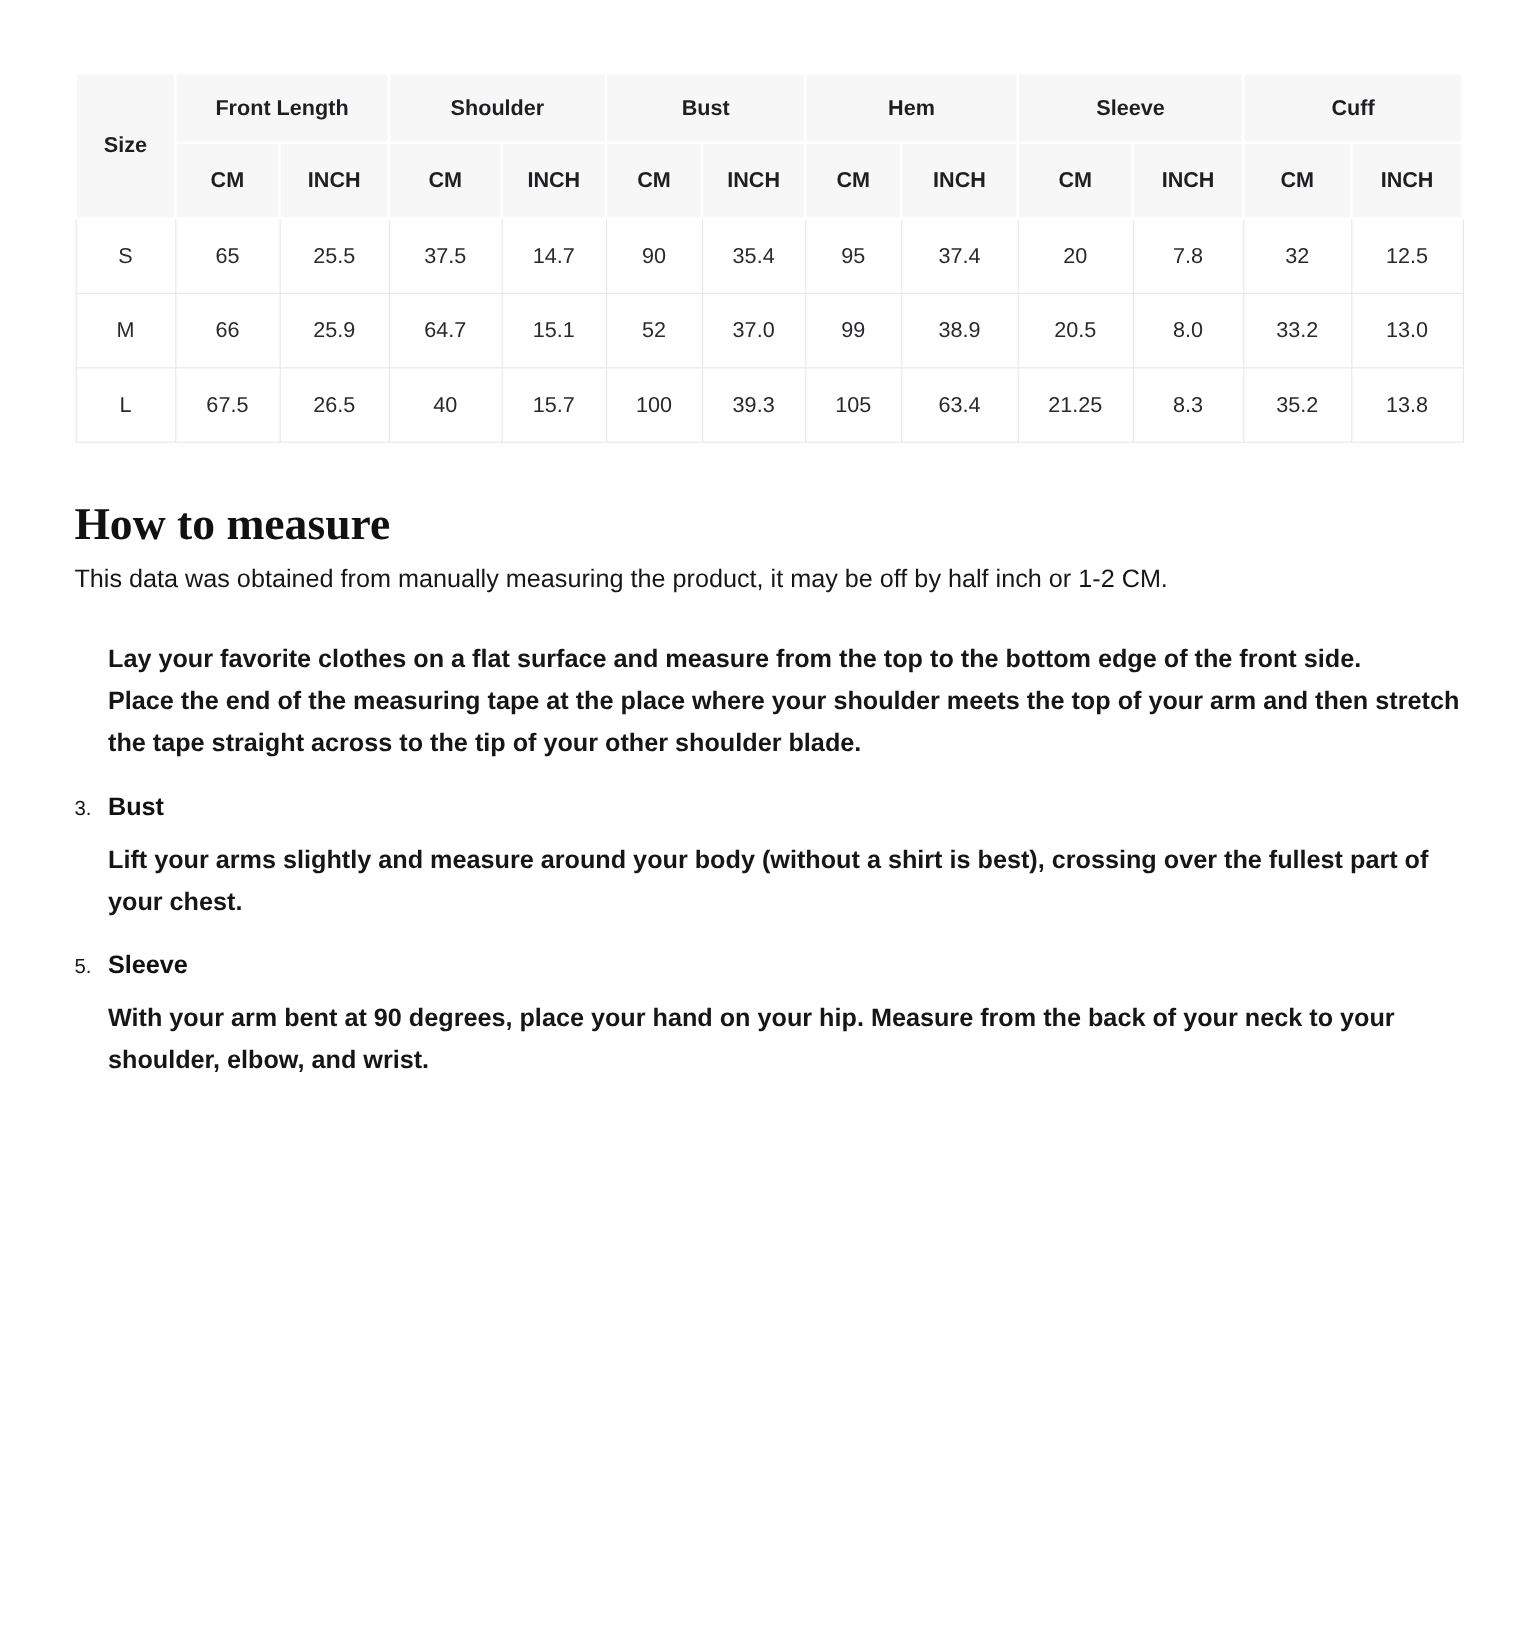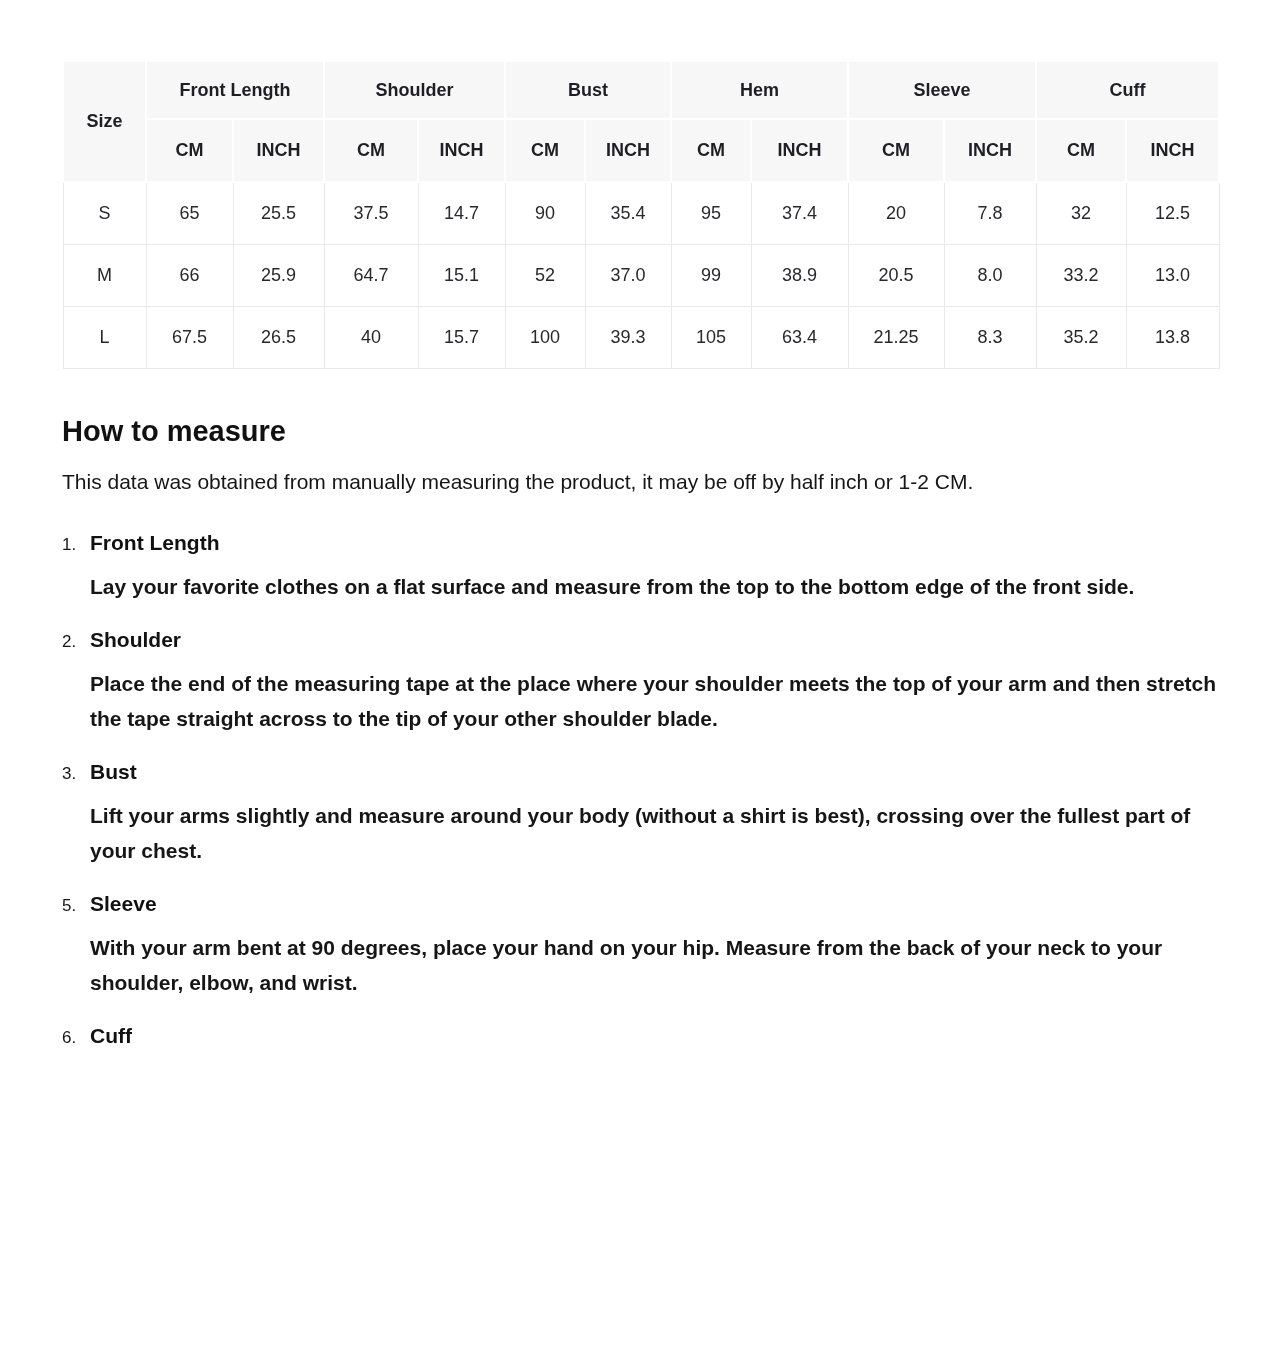--- a/index.html
+++ b/index.html
@@ -45,24 +45,25 @@
     background:#ffffff;
     font-size:18px;
     color:var(--table-text);
     text-align:center;
     height:62px;
     padding:0;
   }
 
   
   h2.section-heading{
-    font-size:29px;
+    font-size:38px;
     font-weight:700;
     color:var(--heading-text);
-    margin:46px 0 16px;
+    margin:46px 0 6px;
+    font-family:Liberation Serif, serif;
   }
   p.intro{
     font-size:21px;
     line-height:35px;
     margin:0 0 32px;
   }
   .item-head{
     margin:24px 0 14px;
   }
   .item-num{
@@ -177,48 +178,39 @@
       </tr>
     </tbody>
   </table>
 
   <h2 class="section-heading">How to measure</h2>
   <p class="intro">This data was obtained from manually measuring the product, it may be off by half inch or 1-2 CM.</p>
 
   <div class="measure-list">
 
     <div class="item">
-      <div class="item-head">
-        <span class="item-num">1.</span><span class="item-title">Front Length</span>
-      </div>
       <p class="item-desc">Lay your favorite clothes on a flat surface and measure from the top to the bottom edge of the front side.</p>
     </div>
 
     <div class="item">
-      <div class="item-head">
-        <span class="item-num">2.</span><span class="item-title">Shoulder</span>
-      </div>
       <p class="item-desc">Place the end of the measuring tape at the place where your shoulder meets the top of your arm and then stretch the tape straight across to the tip of your other shoulder blade.</p>
     </div>
 
     <div class="item">
       <div class="item-head">
         <span class="item-num">3.</span><span class="item-title">Bust</span>
       </div>
       <p class="item-desc">Lift your arms slightly and measure around your body (without a shirt is best), crossing over the fullest part of your chest.</p>
     </div>
 
 
     <div class="item">
       <div class="item-head">
         <span class="item-num">5.</span><span class="item-title">Sleeve</span>
       </div>
       <p class="item-desc">With your arm bent at 90 degrees, place your hand on your hip. Measure from the back of your neck to your shoulder, elbow, and wrist.</p>
     </div>
 
     <div class="item">
-      <div class="item-head">
-        <span class="item-num">6.</span><span class="item-title">Cuff</span>
-      </div>
     </div>
 
   </div>
 </div>
 
 </body></html>

